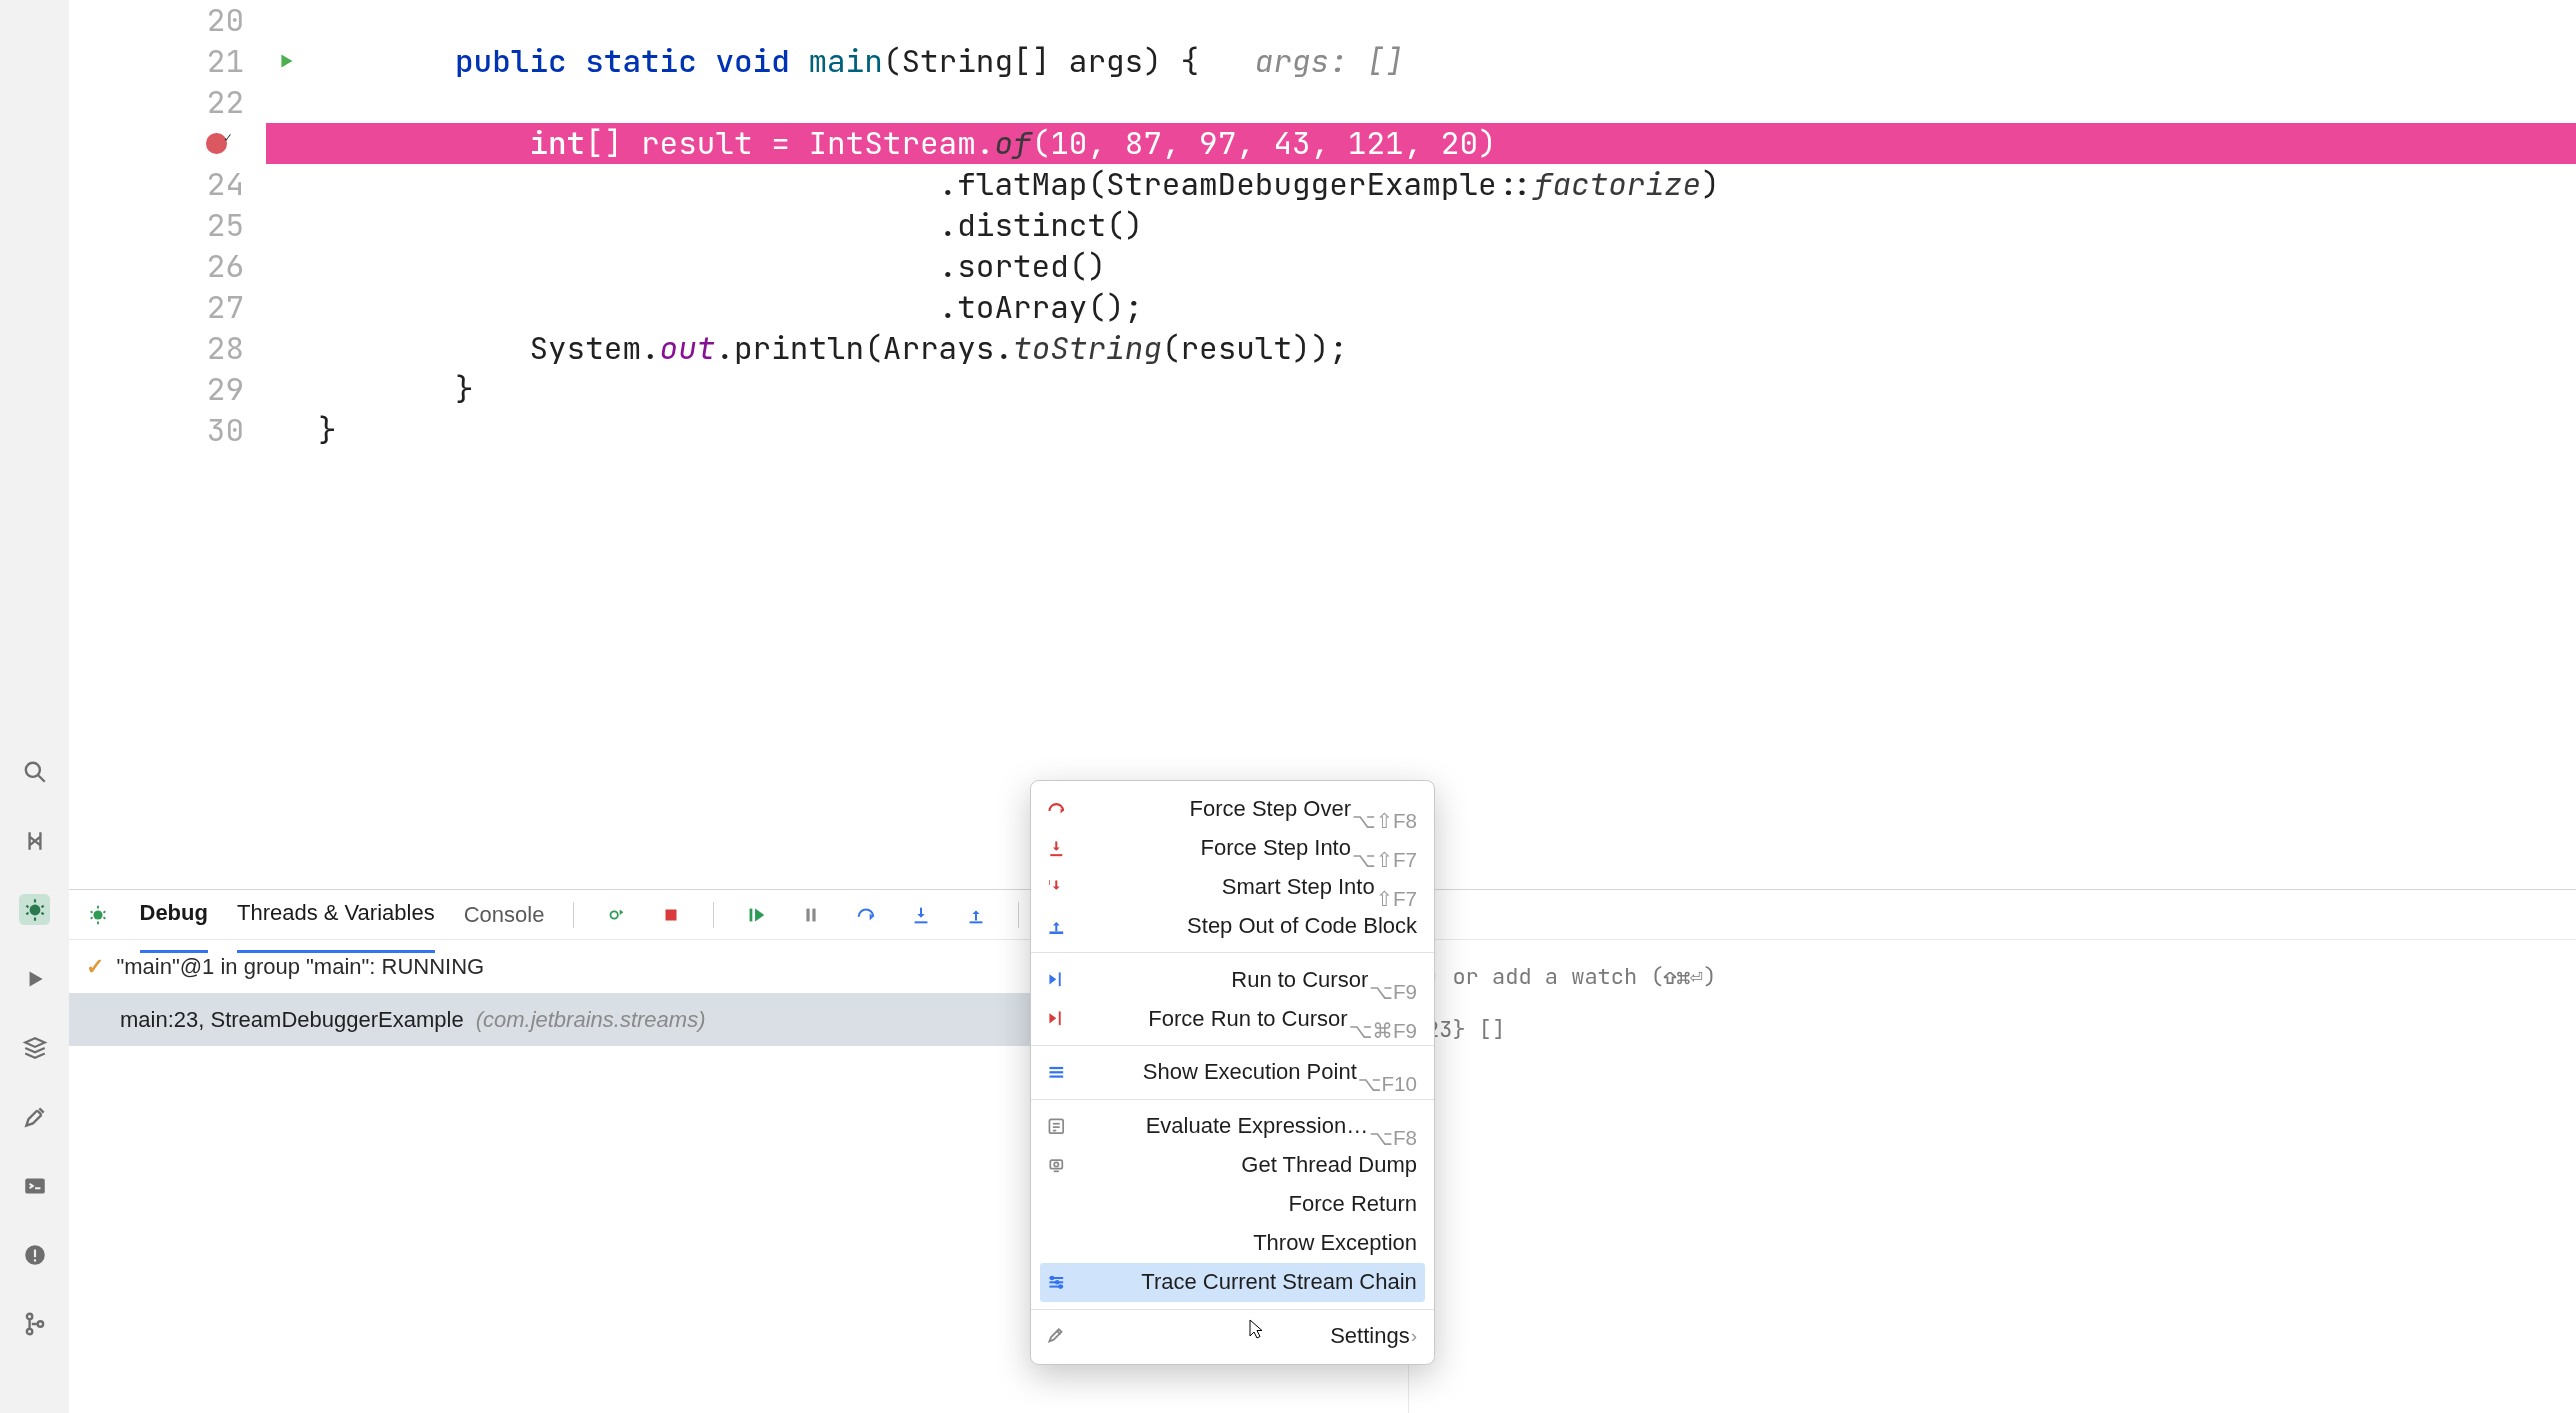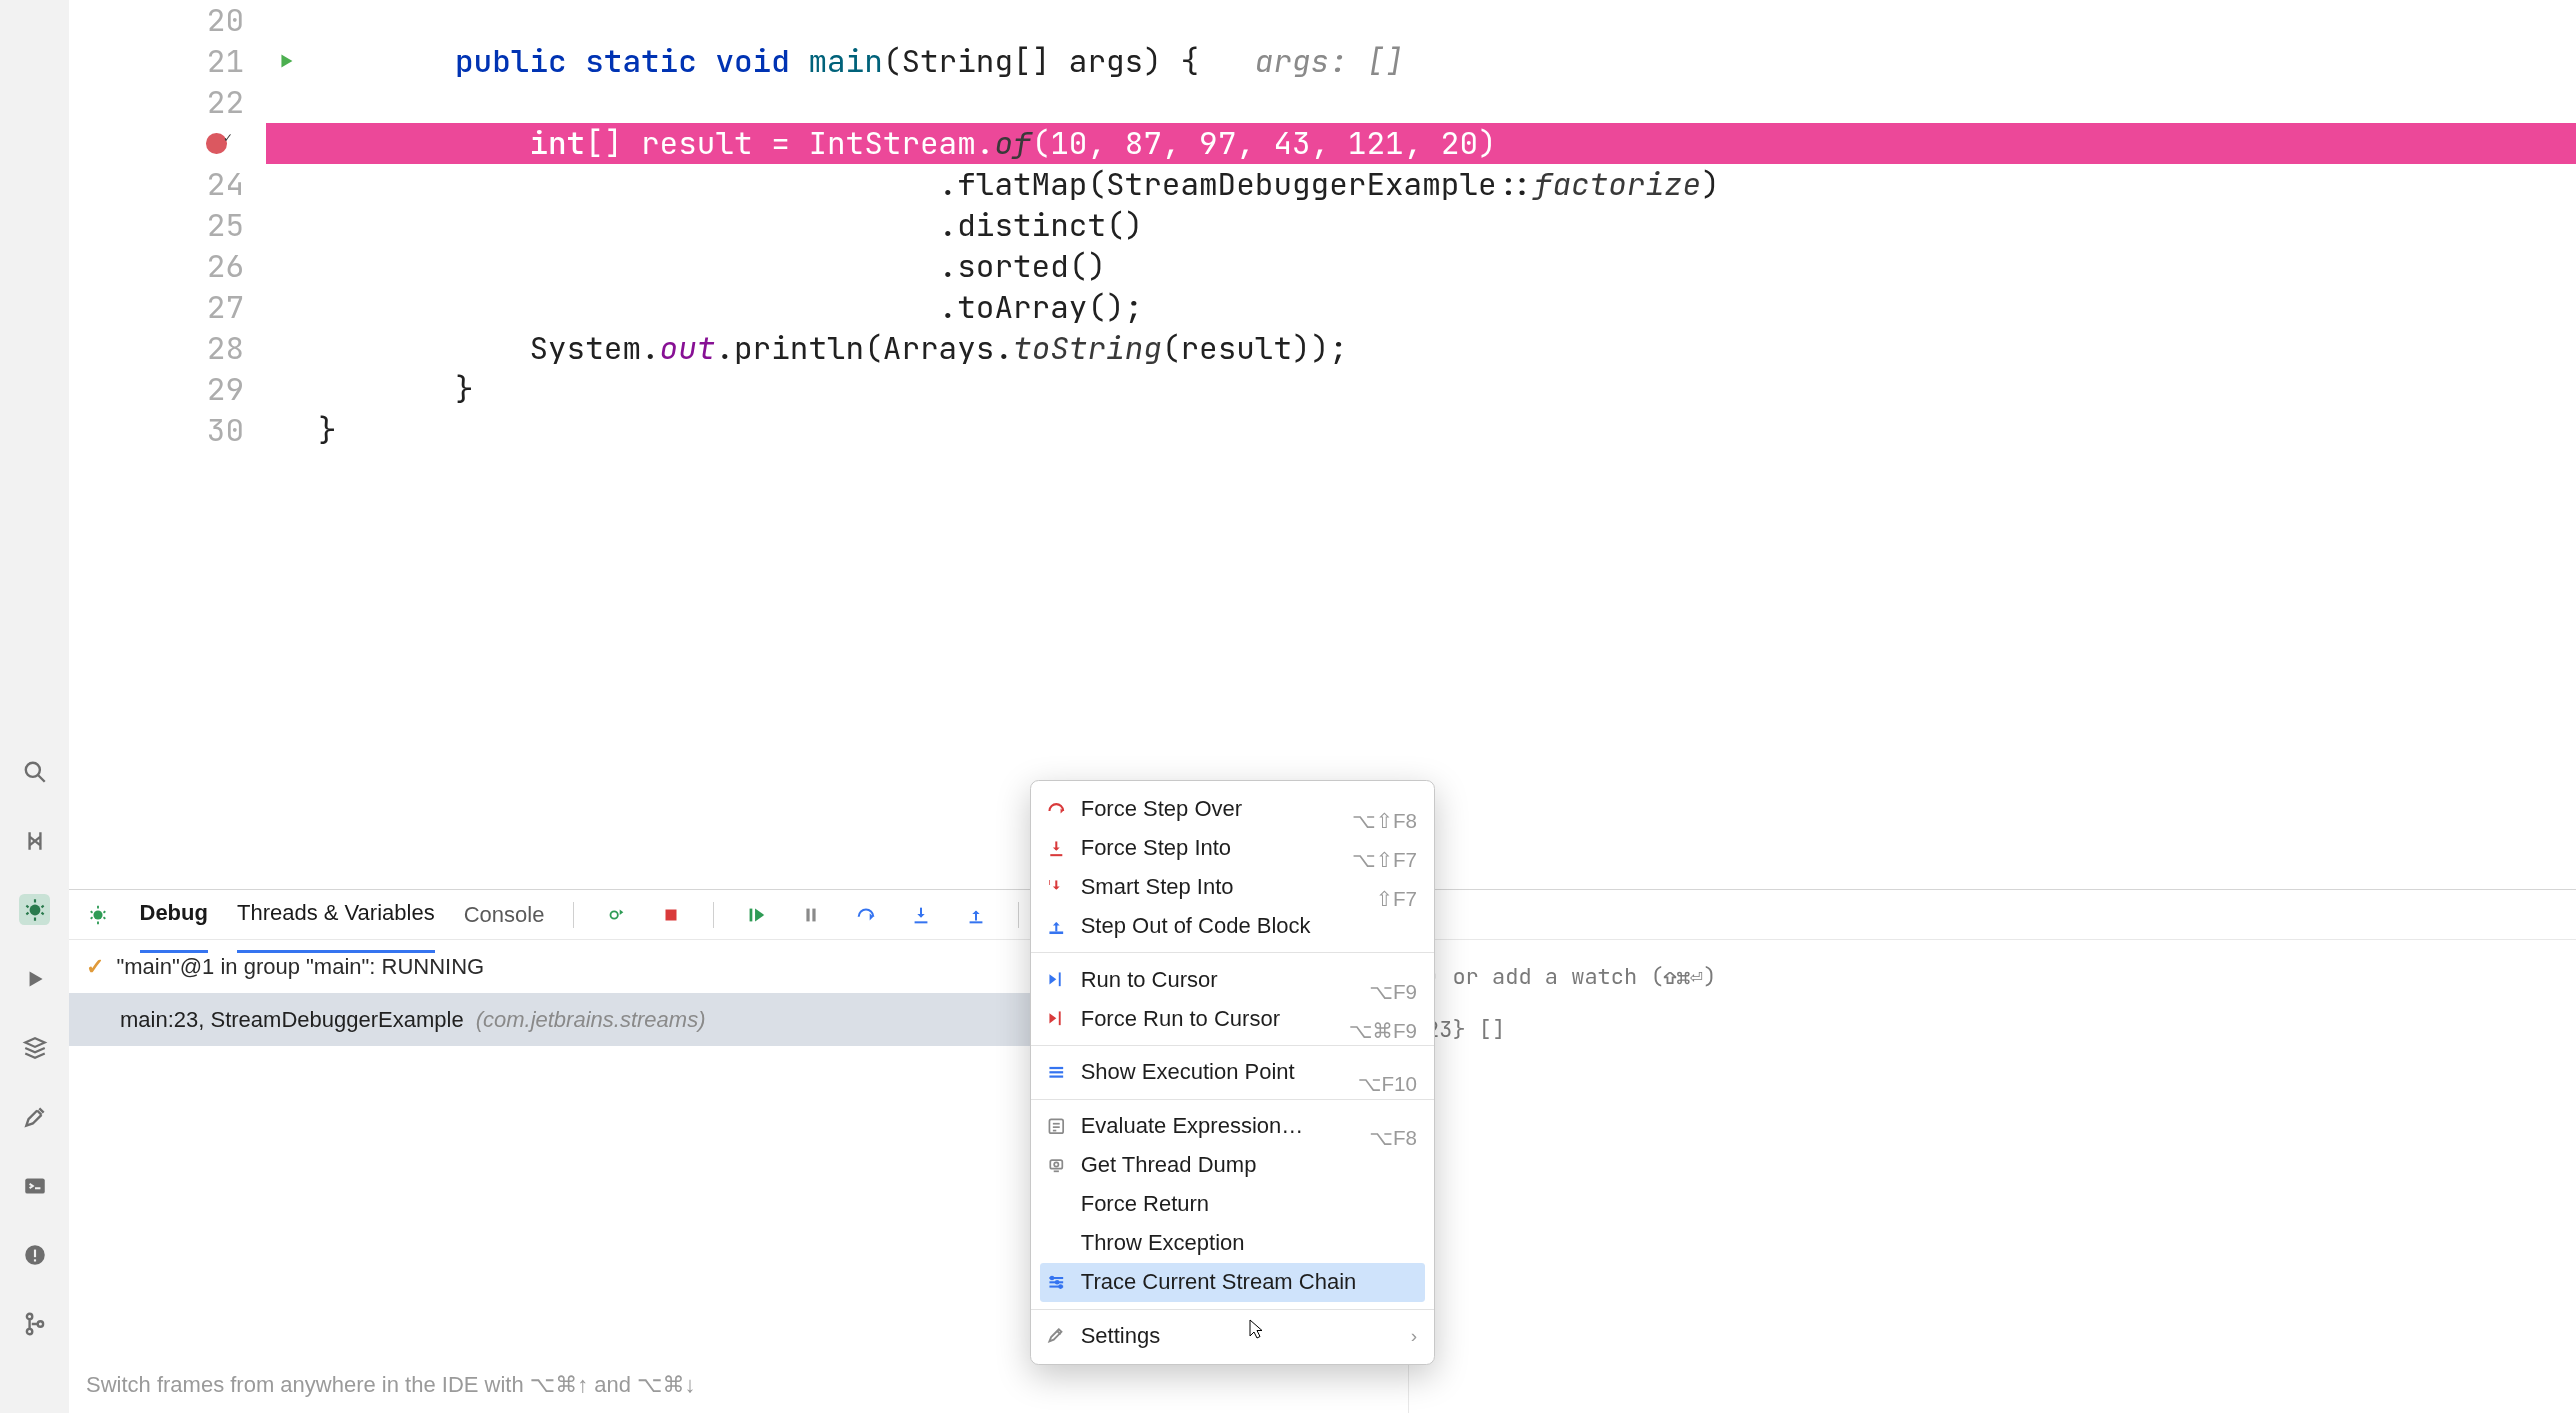--- a/index.html
+++ b/index.html
@@ -211,24 +211,25 @@
   border-radius: 8.6px;
   box-shadow: 0 10.3px 34px rgba(0,0,0,0.22);
   padding: 8.6px 0;
   z-index: 100;
 }
 .ctx-item {
   height: 39px;
   display: flex;
   align-items: center;
   padding: 0 17px 0 13.7px;
-  gap: 12px;
+  gap: 1px;
   font-size: 22px;
   color: #1e1e1e;
   cursor: pointer;
+  text-align: right;
 }
 .ctx-item.selected { background: #cfe3fb; border-radius: 3.4px; margin: 0 8.6px; padding-left: 5.2px; padding-right: 8.6px;}
 .ctx-item .ci-icon { width: 24px; height: 24px; display:flex; align-items:center; justify-content:center; flex:none;}
 .ctx-item .ci-icon svg { width: 20.6px; height: 20.6px; }
 .ctx-item .ci-label { flex: 1; }
 .ctx-item .ci-sc { color: #9a9a9a; font-size: 20.6px; margin-top: 24px; }
 .ctx-item .ci-arrow { color: #9a9a9a; font-size: 19px; }
 .ctx-sep { height: 0.9px; background: #e2e2e2; margin: 6.9px 0; }
 
 .cursor-ptr {
@@ -445,21 +446,20 @@
           </div>
         </div>
         <div class="vars-col">
           <div class="vars-row">
             <span>) or add a watch (⇧⌘⏎)</span>
           </div>
           <div class="vars-row">
             <span>23} []</span>
           </div>
         </div>
-        <div class="hint-footer">Switch frames from anywhere in the IDE with ⌥⌘↑ and ⌥⌘↓</div>
       </div>
     </div>
   </div>
 </div>
 
 <div class="ctx-menu" id="ctx-menu">
     <div class="ctx-item">
       <span class="ci-icon ic-red">
         <svg viewBox="0 0 24 24" fill="none" stroke="currentColor" stroke-width="2.4">
           <path d="M4 14c0-5 4-8 8-8s8 3 8 8"></path>

